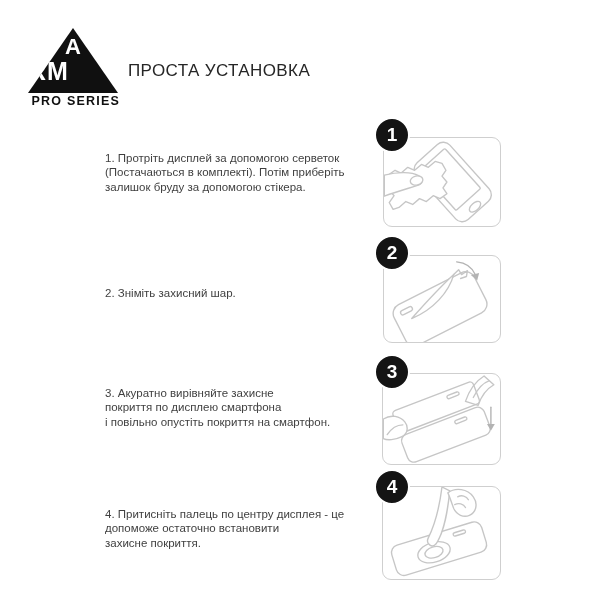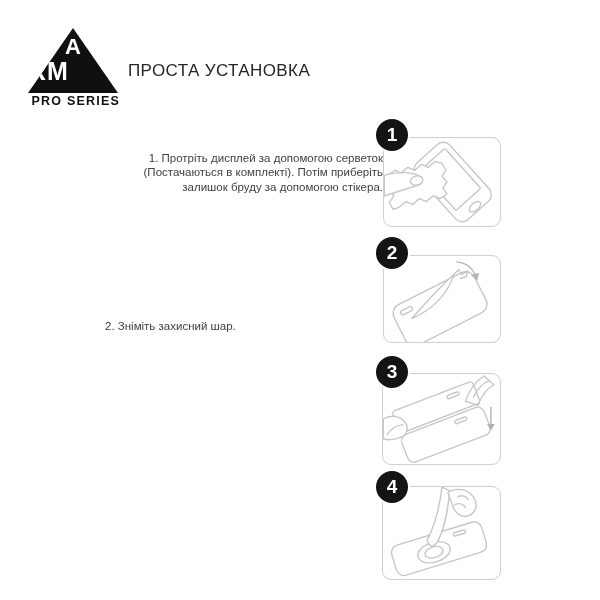--- a/index.html
+++ b/index.html
@@ -63,22 +63,22 @@
   
   .step-text {
     position: absolute;
     left: 105px;
     width: 278px;
     font-size: 11.5px;
     line-height: 14.3px;
     color: #3f3f3f;
     white-space: pre-line;
   }
-  .step-text.s1 { top: 151px; text-align: right; }
-  .step-text.s2 { top: 286px; margin-top: 33px; }
+  .step-text.s1 { top: 151px; }
+  .step-text.s2 { top: 286px; }
   .step-text.s3 { top: 386px; }
   .step-text.s4 { top: 507px; }
 
   
   .ill-frame {
     position: absolute;
     border: 1.5px solid #cfcfcf;
     border-radius: 9px;
     background: #ffffff;
   }
@@ -118,20 +118,26 @@
     <div class="logo-letters-rm">RM</div>
   </div>
   <div class="logo-series">PRO SERIES</div>
 
   <div class="page-title">ПРОСТА УСТАНОВКА</div>
 
   <div class="step-text s1">1. Протріть дисплей за допомогою серветок
 (Постачаються в комплекті). Потім приберіть
 залишок бруду за допомогою стікера.</div>
   <div class="step-text s2">2. Зніміть захисний шар.</div>
+  <div class="step-text s3">3. Акуратно вирівняйте захисне
+покриття по дисплею смартфона
+і повільно опустіть покриття на смартфон.</div>
+  <div class="step-text s4">4. Притисніть палець по центру дисплея - це
+допоможе остаточно встановити
+захисне покриття.</div>
 
   <div class="step-badge b1">
     <span>1</span>
   </div>
   <div class="step-badge b2">
     <span>2</span>
   </div>
   <div class="step-badge b3">
     <span>3</span>
   </div>

